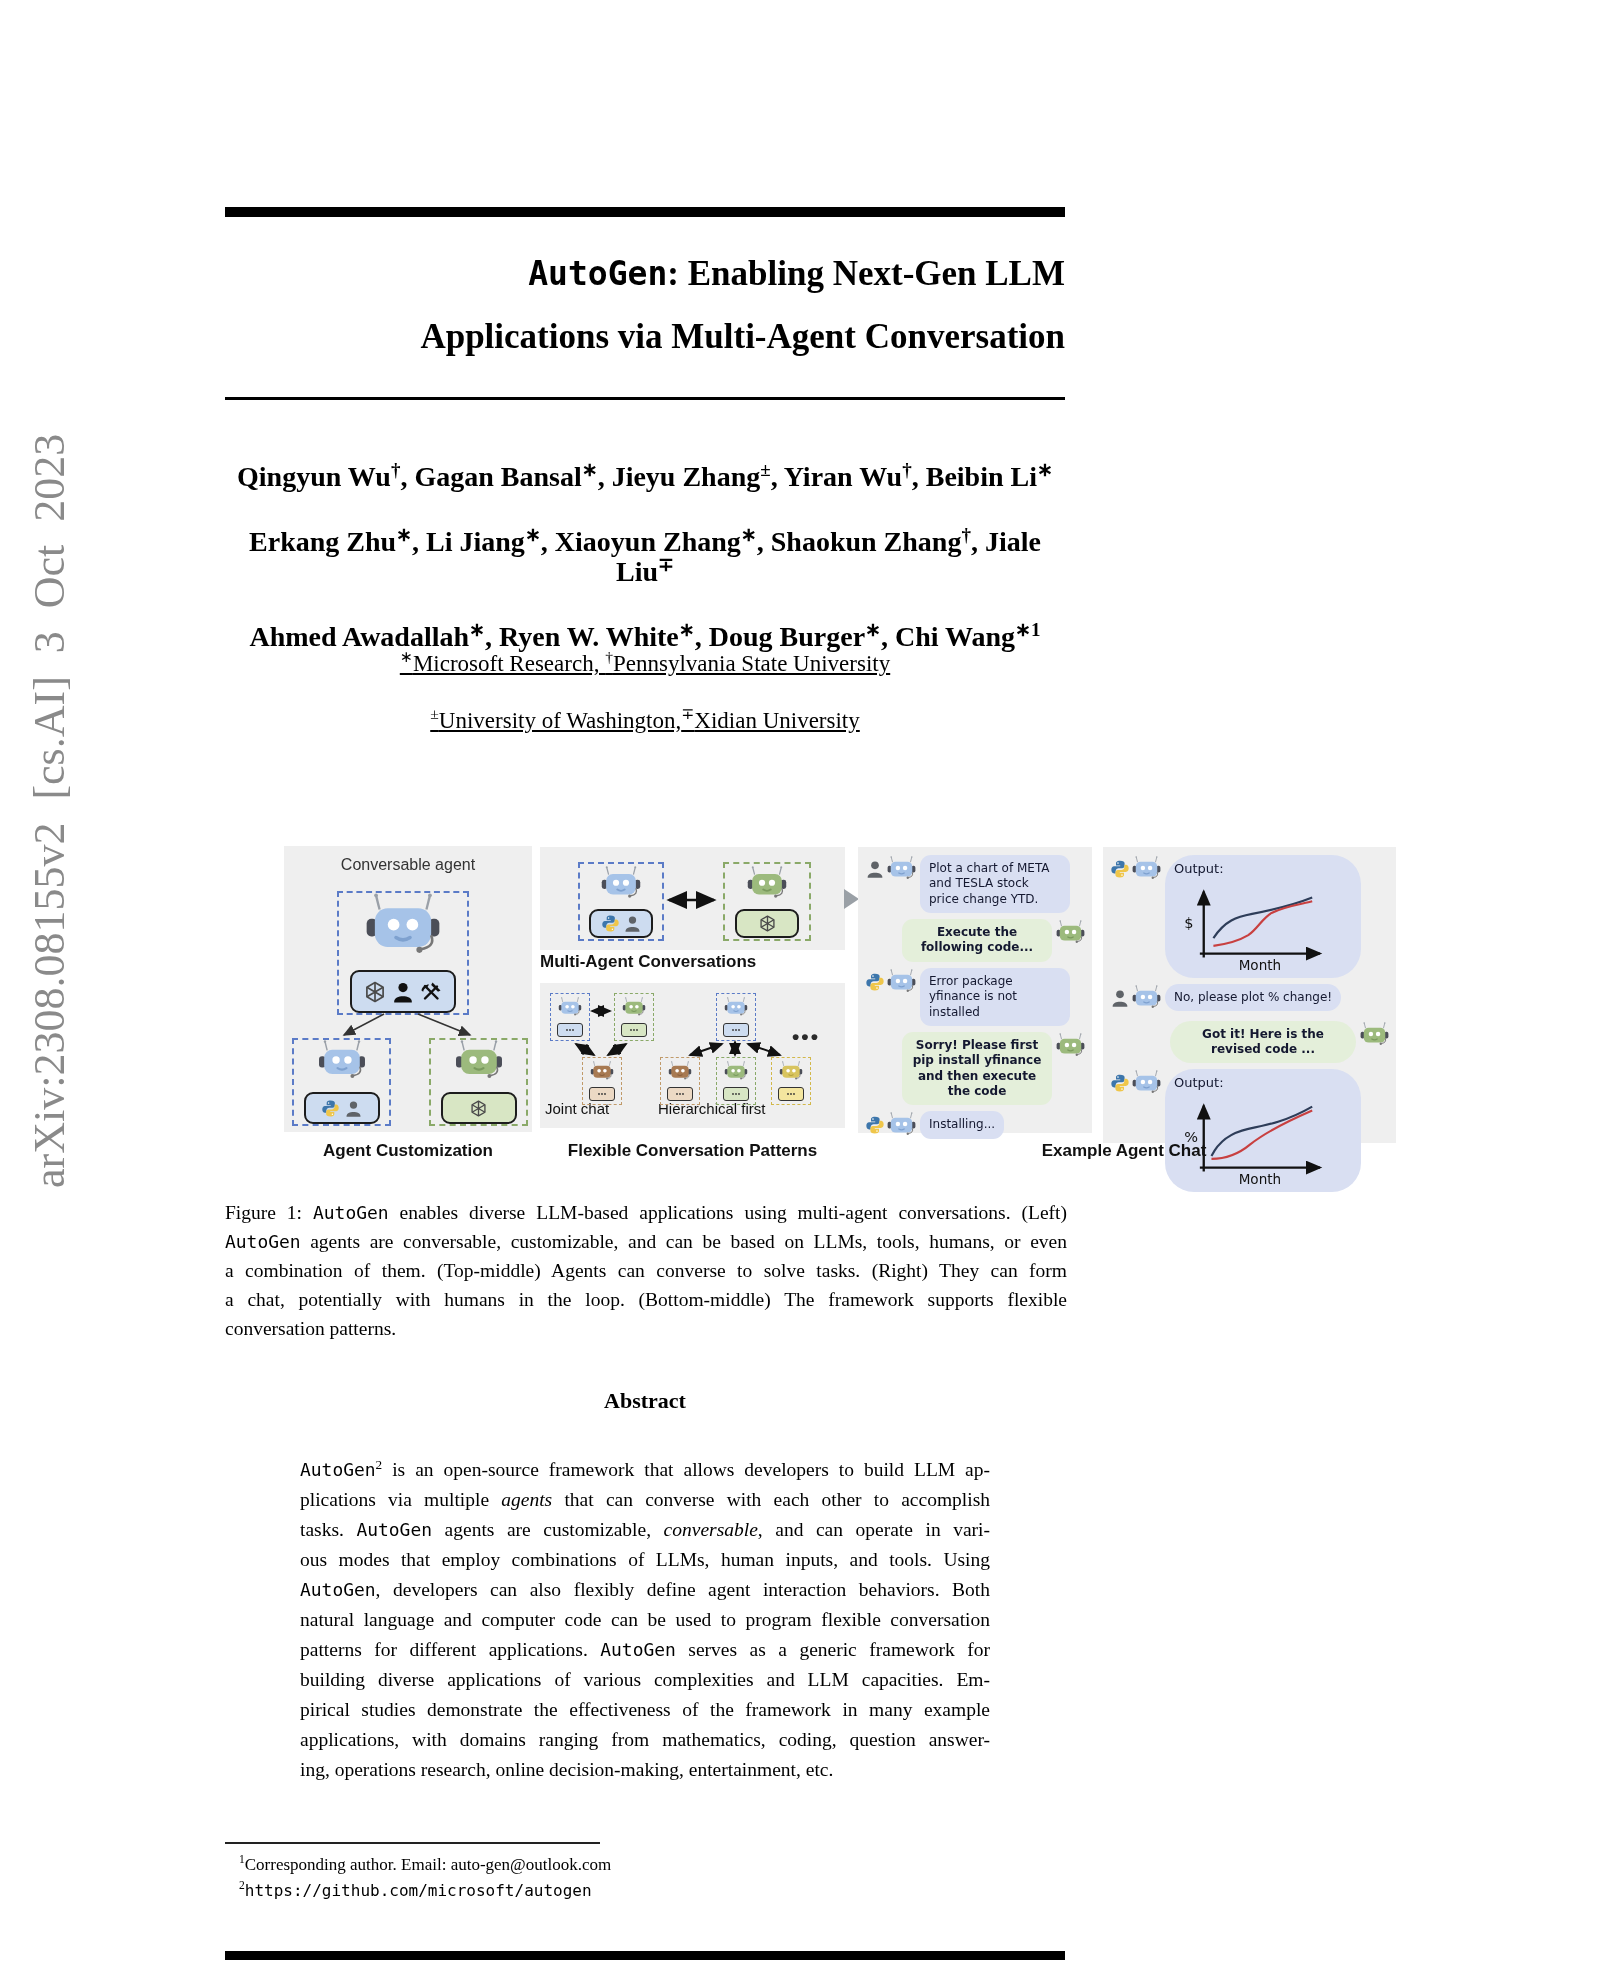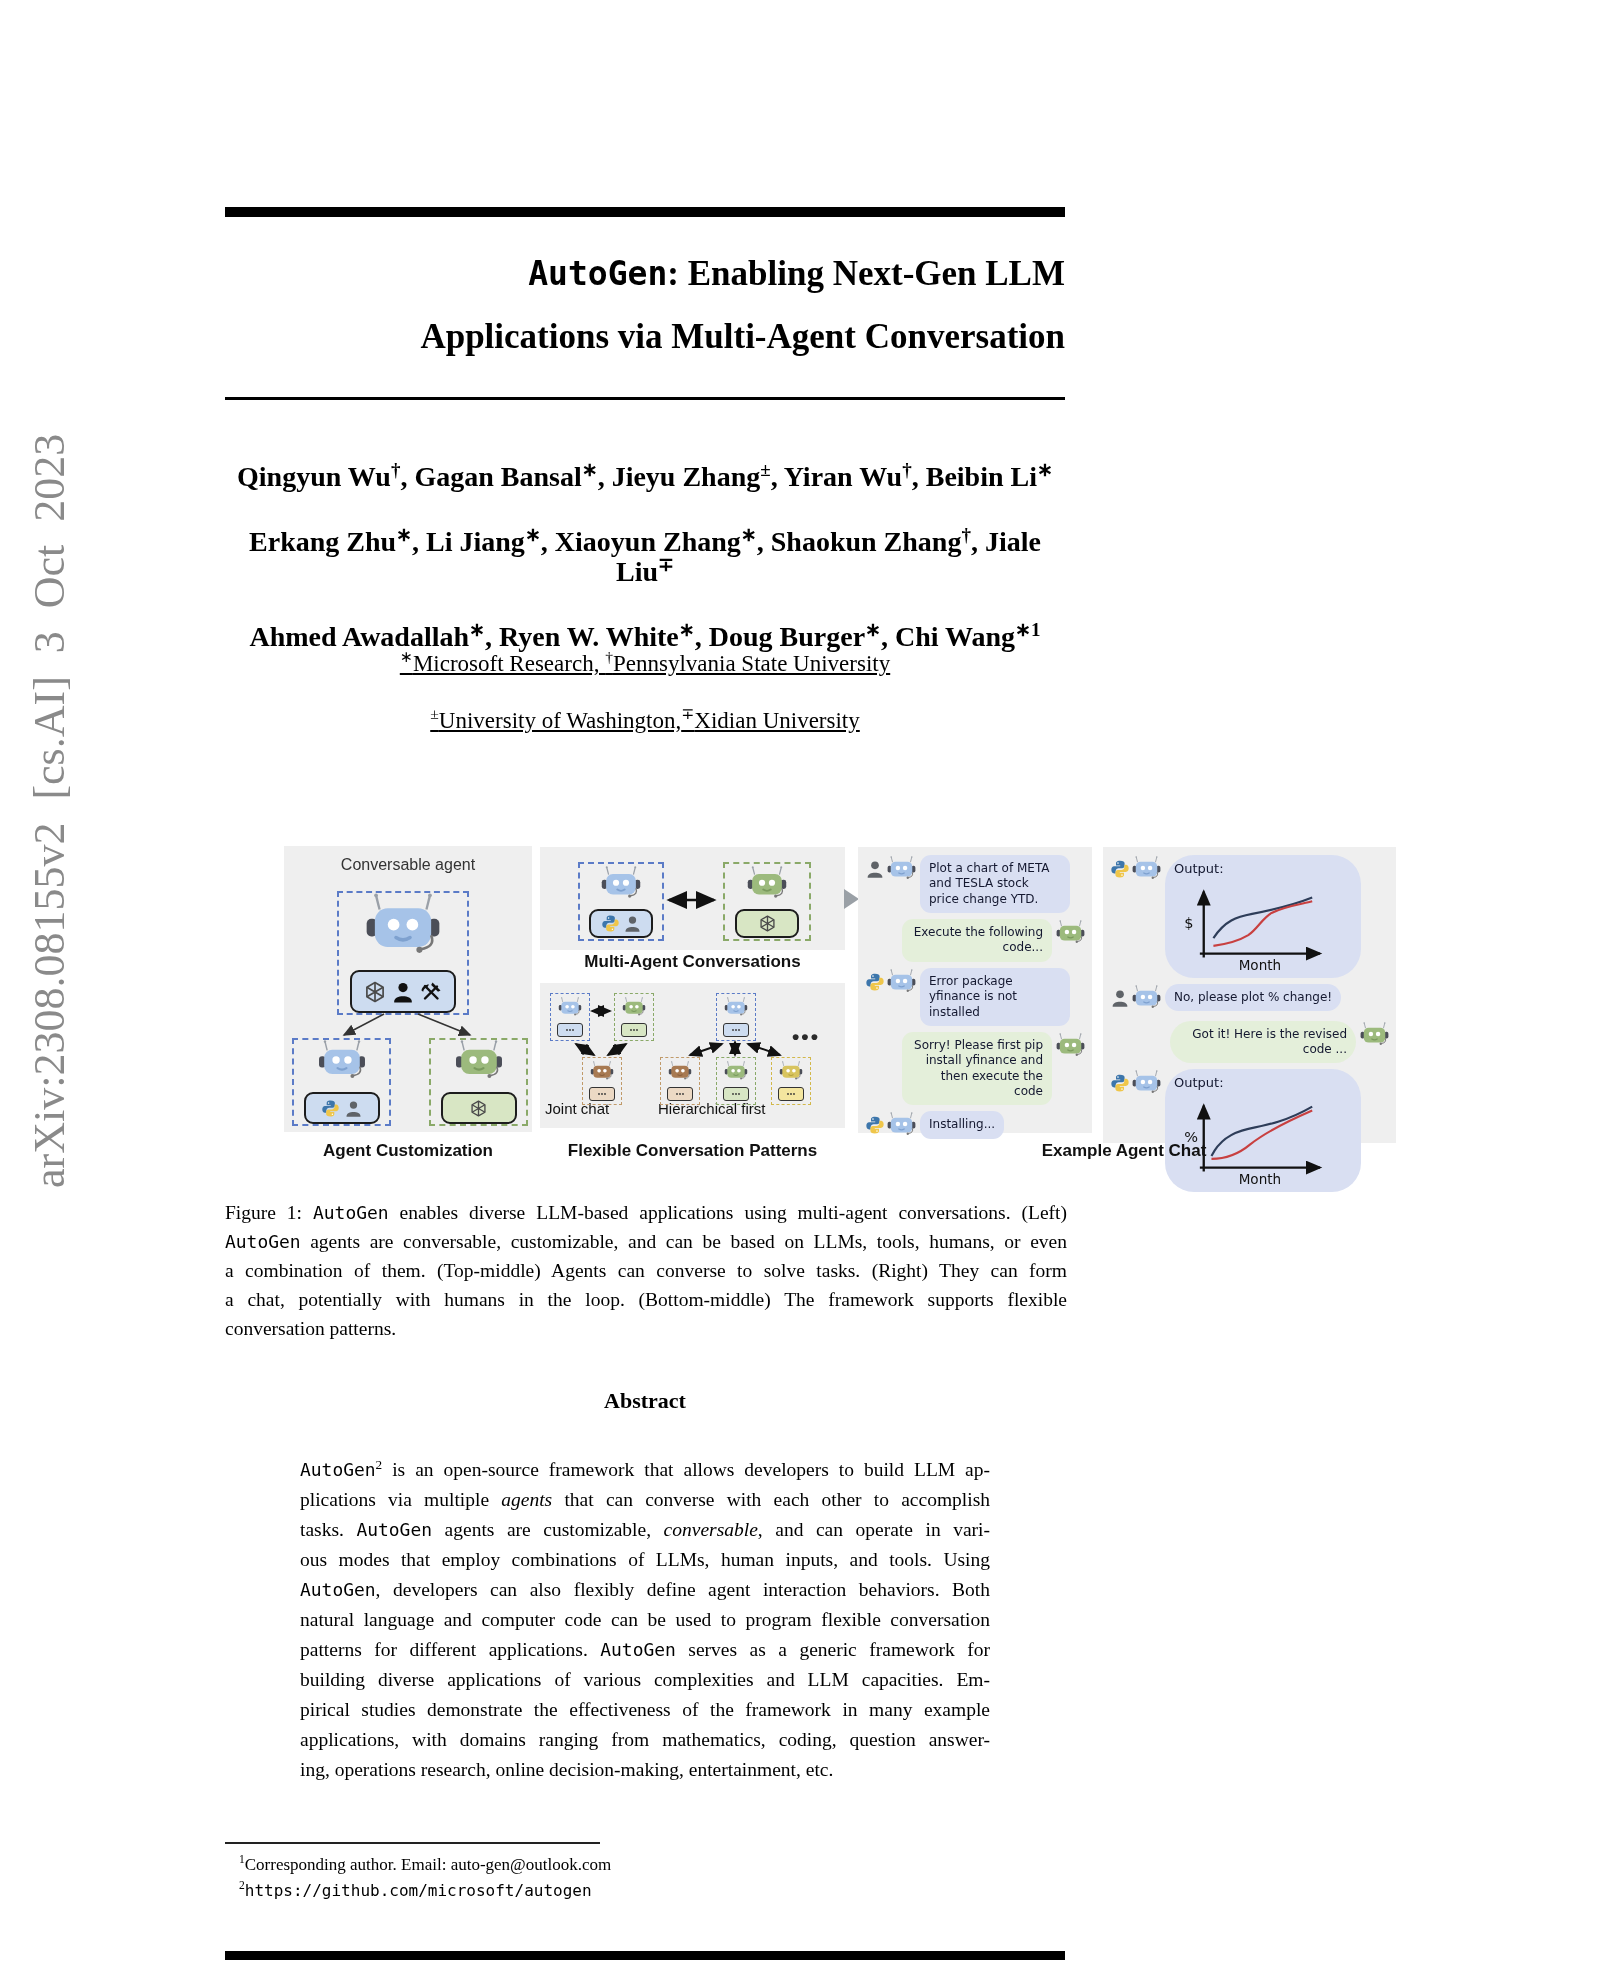--- a/index.html
+++ b/index.html
@@ -35,21 +35,21 @@
   .figure{position:absolute;left:284px;top:845px;width:1106px;height:322px;
           font-family:"Liberation Sans","DejaVu Sans",sans-serif;}
   .panel{position:absolute;background:var(--panel-gray);}
   .pA{left:0;top:1px;width:248px;height:286px;}
   .pBt{left:256px;top:2px;width:305px;height:103px;}
   .pBb{left:256px;top:138px;width:305px;height:145px;}
   .pC{left:574px;top:2px;width:228px;height:276px;}
   .pD{left:819px;top:2px;width:287px;height:286px;}
   .fig-cap{position:absolute;top:296px;font-weight:bold;font-size:17px;text-align:center;color:#111;}
   .capA{left:0;width:248px;} .capB{left:246px;width:325px;} .capC{left:574px;width:532px;}
-  .mac-label{position:absolute;left:256px;top:107px;width:305px;text-align:center;
+  .mac-label{position:absolute;left:256px;top:107px;width:305px;
              font-weight:bold;font-size:17px;color:#111;}
   .pA-title{text-align:center;font-size:16px;color:#333;padding-top:10px;}
 
   .dashed{border:2px dashed var(--blue-dash);position:absolute;display:flex;flex-direction:column;
           align-items:center;justify-content:center;gap:5px;}
   .dashed.green{border-color:var(--green-dash);}
   .boxMain{left:53px;top:45px;width:128px;height:120px;}
   .boxLL{left:8px;top:192px;width:95px;height:84px;}
   .boxLR{left:145px;top:192px;width:95px;height:84px;}
   .boxMB{left:38px;top:15px;width:82px;height:75px;gap:3px;}
@@ -88,21 +88,21 @@
   
   .chatcol{display:flex;flex-direction:column;padding:5px 3px;}
   .crow{display:flex;align-items:flex-start;gap:4px;margin:3px 4px;}
   .crow.right{justify-content:flex-end;}
   .avs{display:flex;align-items:center;gap:2px;flex-shrink:0;padding-top:1px;}
   .av-sec svg{width:20px;height:20px;}
   .av-bot svg{width:29px;height:26px;}
   .bubble{border-radius:11px;padding:6px 9px;font-size:12px;line-height:1.28;color:#141830;
           font-family:"DejaVu Sans",sans-serif;}
   .bubble.b{background:var(--bubble-blue);}
-  .bubble.g{background:var(--bubble-green);text-align:right;}
+  .bubble.g{background:var(--bubble-green);text-align:center;font-weight:bold;}
   .pC .bubble{max-width:132px;}
   .pD .bubble{max-width:168px;border-radius:29px;}
   .pD .bubble.chart{width:178px;max-width:178px;}
   .outlab{font-size:13px;margin-bottom:2px;text-align:left;}
   .minichart{width:166px;height:92px;display:block;}
 
   
   .figcaption{position:absolute;left:225px;top:1198px;width:842px;font-size:19.5px;}
   .jline{line-height:29px;text-align:justify;text-align-last:justify;}
   .jline.last{text-align-last:left;}

